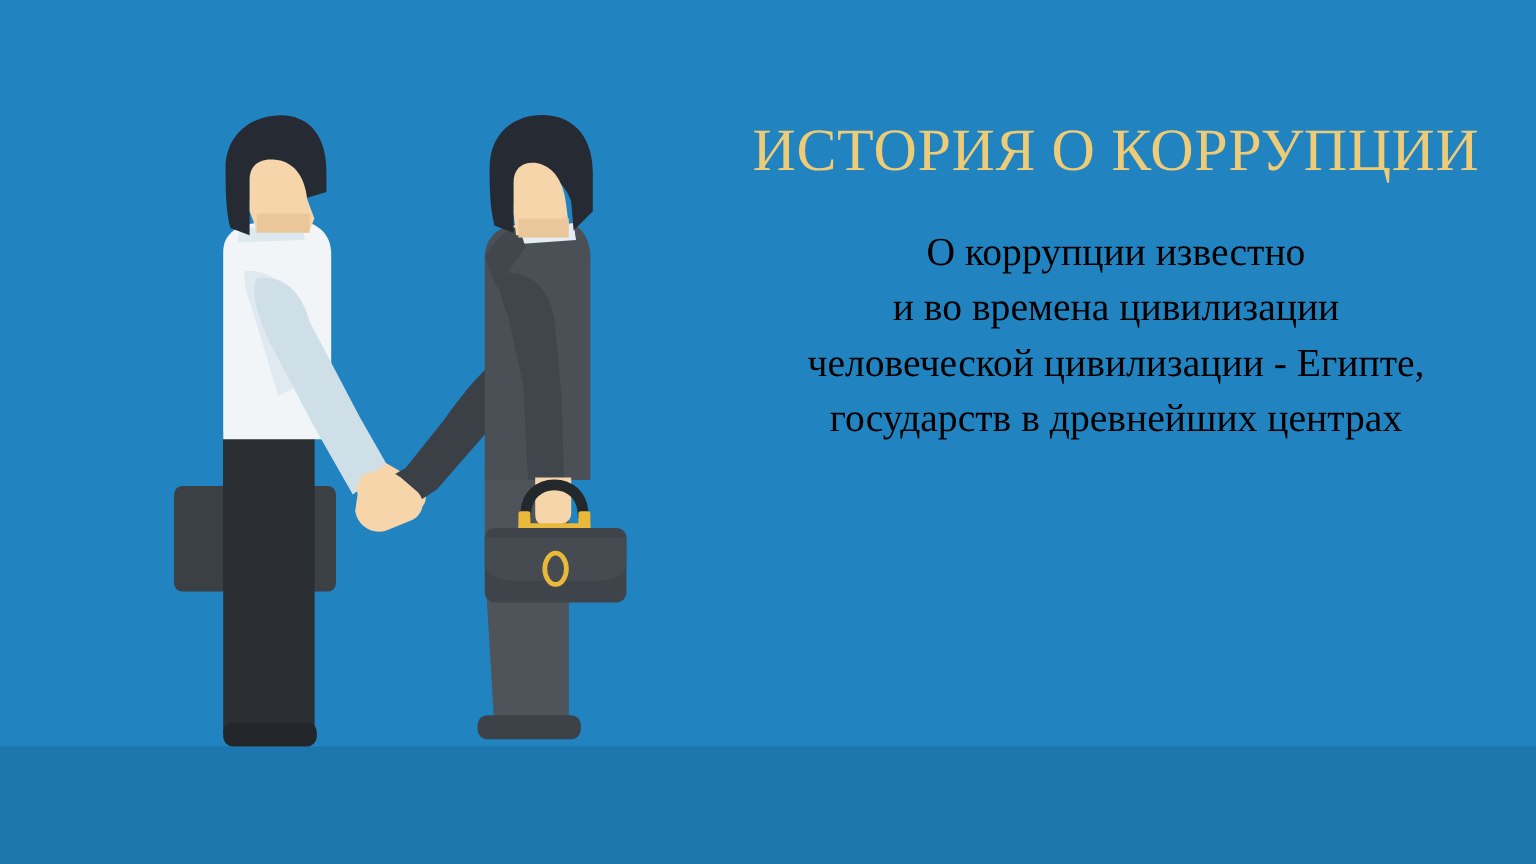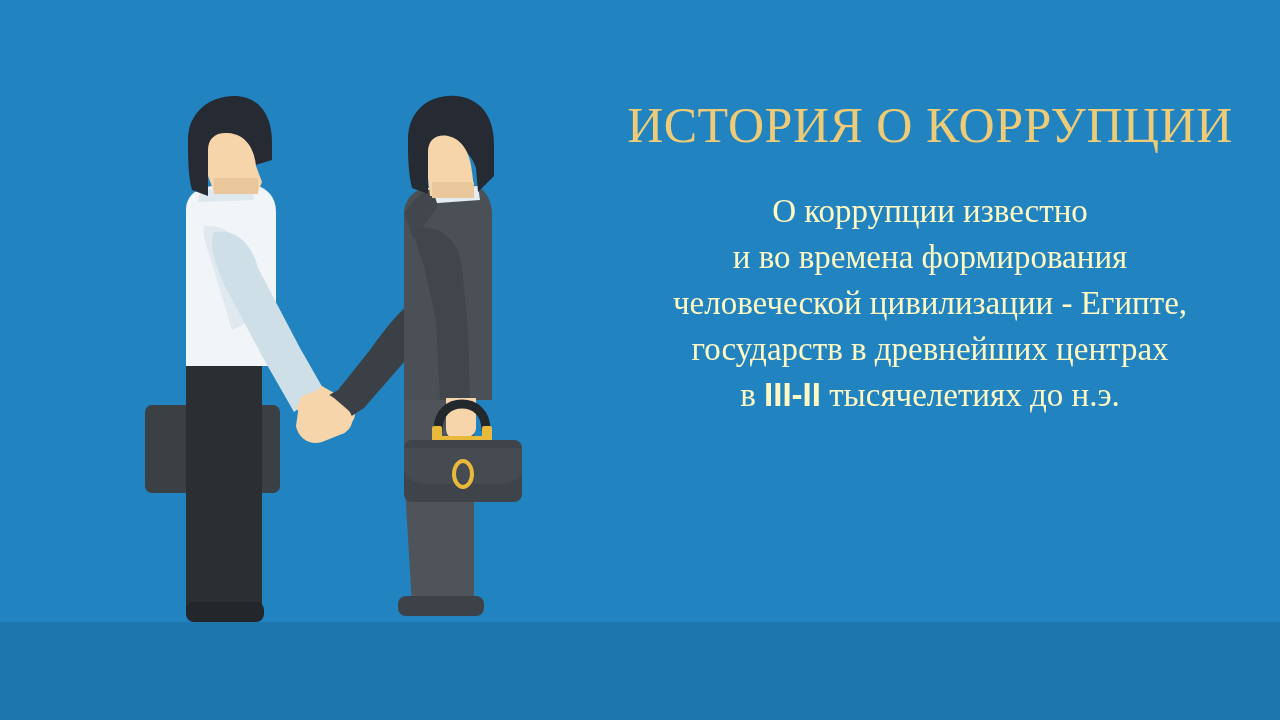--- a/index.html
+++ b/index.html
@@ -48,21 +48,21 @@
     color: #eecb77;
     font-size: 50px;
     line-height: 58px;
     letter-spacing: 0.5px;
     font-weight: 400;
     margin: 0 0 34px 0;
     white-space: nowrap;
   }
   .body-copy {
     margin: 0;
-    color: #fef9c3;
+    color: #000000;
     font-size: 33px;
     line-height: 46px;
     font-weight: 400;
   }
   .body-copy .line { display: block; white-space: nowrap; }
   .roman {
     font-family: "Liberation Sans", "DejaVu Sans", sans-serif;
     font-weight: 700;
     letter-spacing: 0px;
   }
@@ -223,21 +223,20 @@
 
     </svg>
   </div>
 
   <div class="text-col">
 
     <h1 class="slide-title">ИСТОРИЯ О КОРРУПЦИИ</h1>
 
     <p class="body-copy">
       <span class="line">О коррупции известно</span>
-      <span class="line">и во времена формирования</span>
+      <span class="line">и во времена цивилизации</span>
       <span class="line">человеческой цивилизации - Египте,</span>
       <span class="line">государств в древнейших центрах</span>
-      <span class="line"><span>в </span><span class="roman">III-II</span><span> тысячелетиях до н.э.</span></span>
     </p>
 
   </div>
 
 </div>
 
 </body></html>

